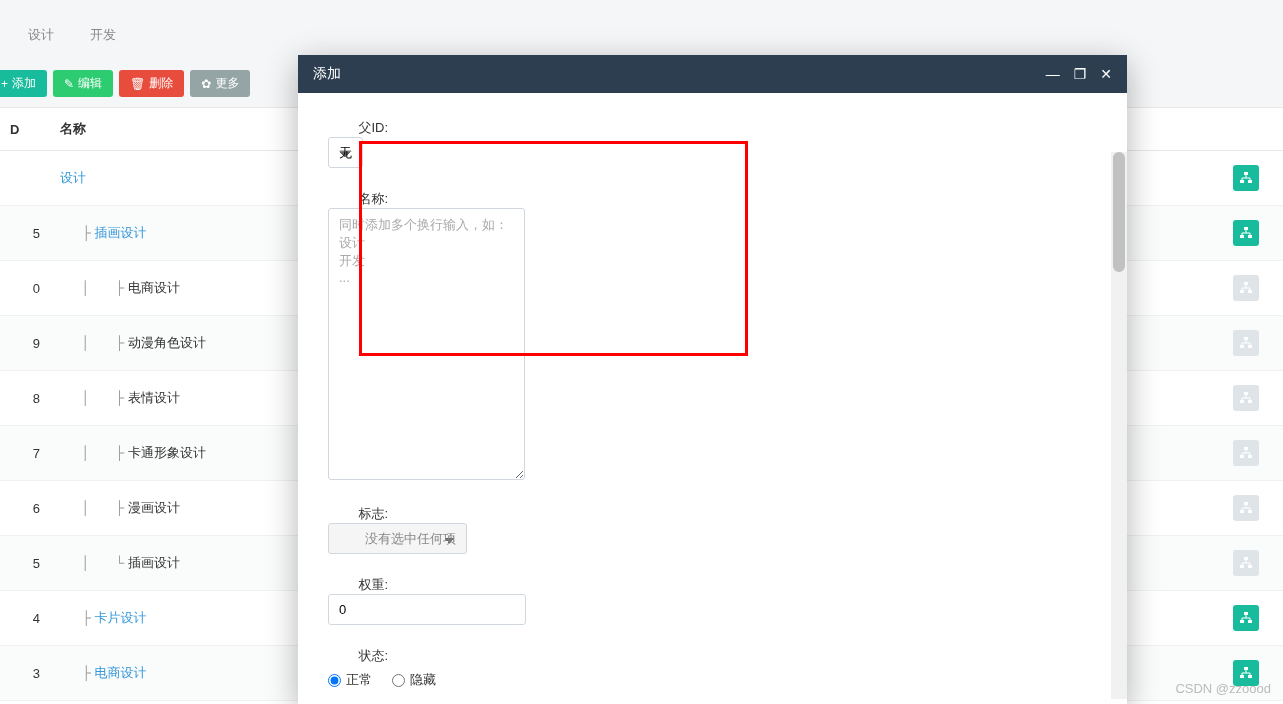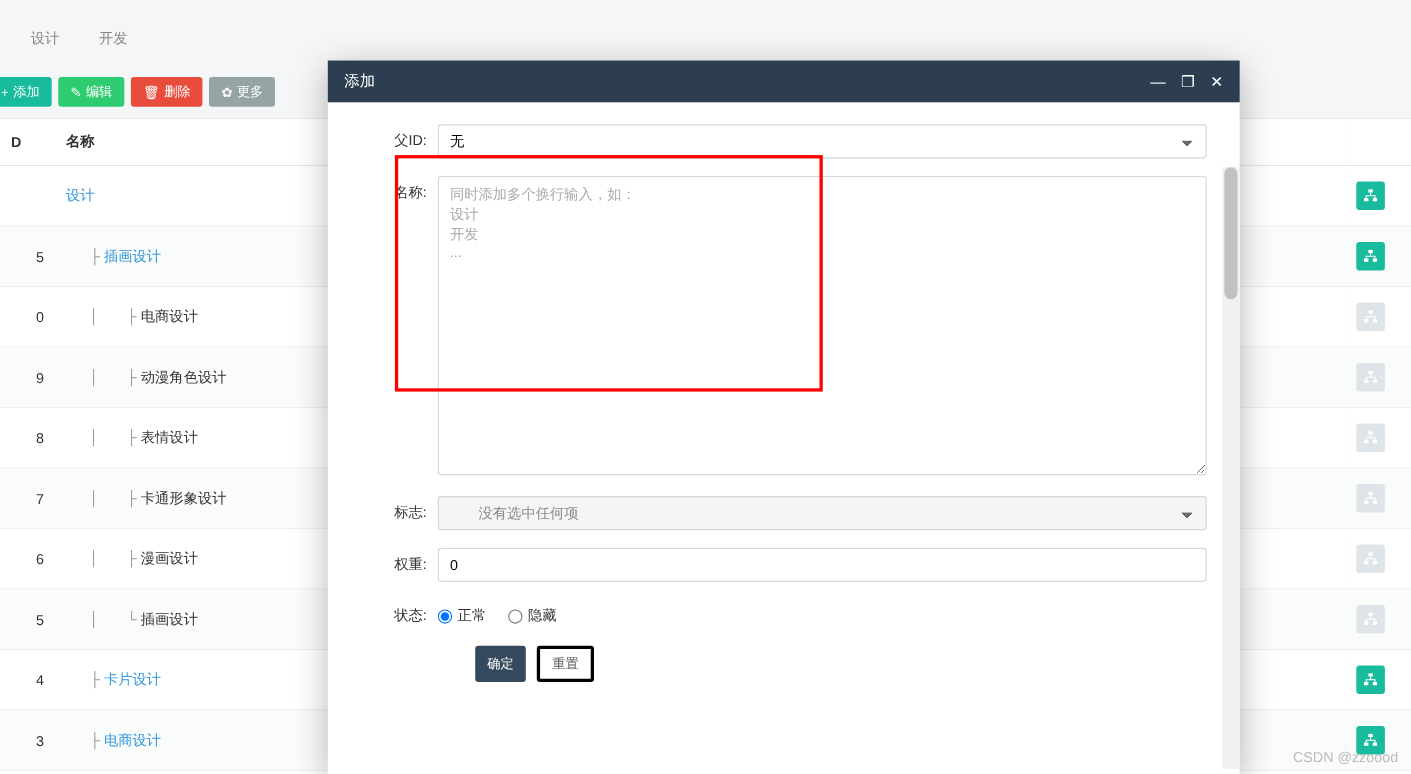--- a/index.html
+++ b/index.html
@@ -28,21 +28,21 @@
 .action-btn.muted { background: #dfe4e8; color: #888; }
 
 
 .modal-backdrop { position: absolute; top: 0; left: 0; width: 1283px; height: 704px; pointer-events: none; }
 .modal { position: absolute; left: 298px; top: 55px; width: 829px; height: 649px; background: #fff; box-shadow: 0 8px 30px rgba(0,0,0,0.3); pointer-events: auto; }
 .modal-header { background: #2c3e50; color: #fff; padding: 10px 15px; display: flex; align-items: center; justify-content: space-between; }
 .modal-title { font-size: 14px; }
 .modal-ctrls { display: flex; gap: 14px; align-items: center; }
 .modal-ctrl { cursor: pointer; color: #fff; font-size: 14px; }
 .modal-body { padding: 20px 30px 15px 30px; height: calc(100% - 42px); overflow: auto; position: relative; }
-.form-row { display: flex; margin-bottom: 16px; align-items: flex-start; }
+.form-row { display: flex; margin-bottom: 16px; align-items: flex-start; flex-direction: column; }
 .form-label { width: 70px; text-align: right; padding-right: 10px; padding-top: 6px; color: #333; font-size: 13px; }
 .form-ctrl { flex: 1; }
 .select, .input, .textarea { width: 100%; border: 1px solid #d0d7de; border-radius: 3px; padding: 7px 10px; font-size: 13px; background: #fff; }
 .select { appearance: none; background-image: linear-gradient(45deg, transparent 50%, #666 50%), linear-gradient(135deg, #666 50%, transparent 50%); background-position: calc(100% - 17px) 14px, calc(100% - 12px) 14px; background-size: 5px 5px, 5px 5px; background-repeat: no-repeat; }
 .select.muted { color: #888; background-color: #f5f5f5; padding-left: 36px; }
 .textarea { resize: both; height: 272px; font-family: inherit; color: #999; }
 .textarea::placeholder { color: #aaa; white-space: pre-line; }
 .red-box { position: absolute; border: 3px solid red; left: 61px; top: 48px; width: 389px; height: 215px; pointer-events: none; }
 .radio-row { display: flex; gap: 20px; align-items: flex-start; padding-top: 6px; }
 .radio-row label { display: flex; align-items: center; gap: 5px; cursor: pointer; }

